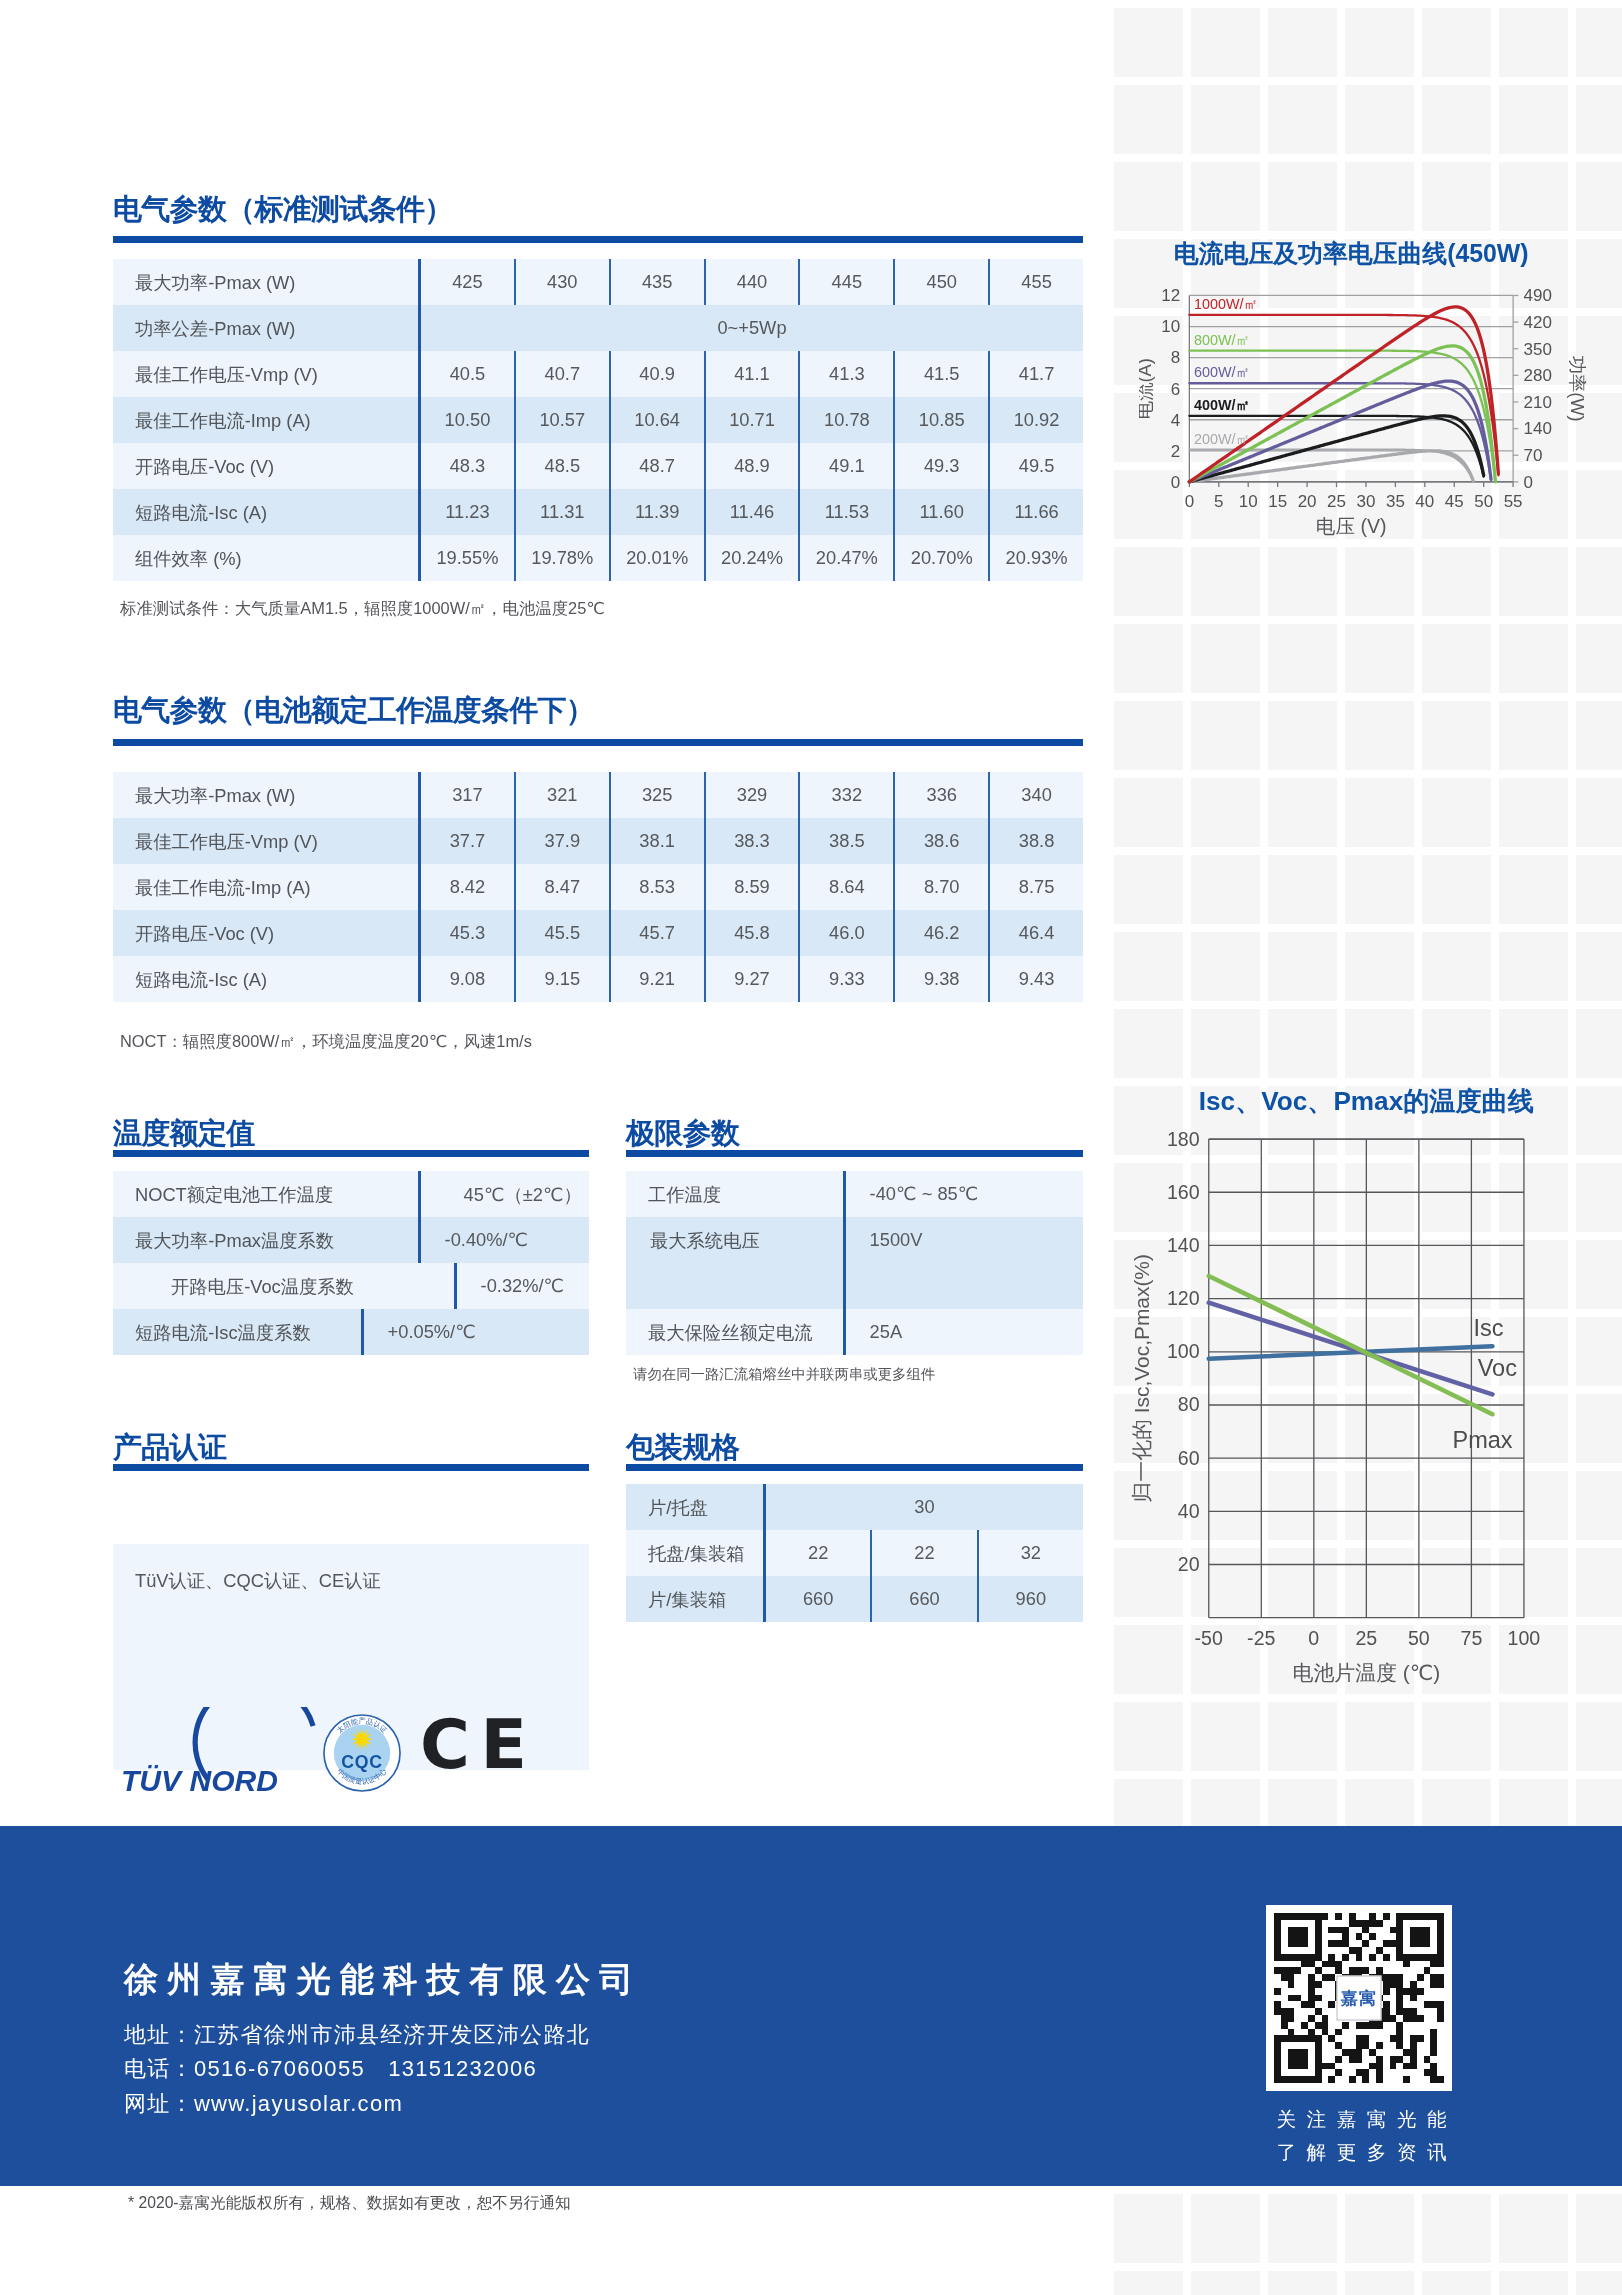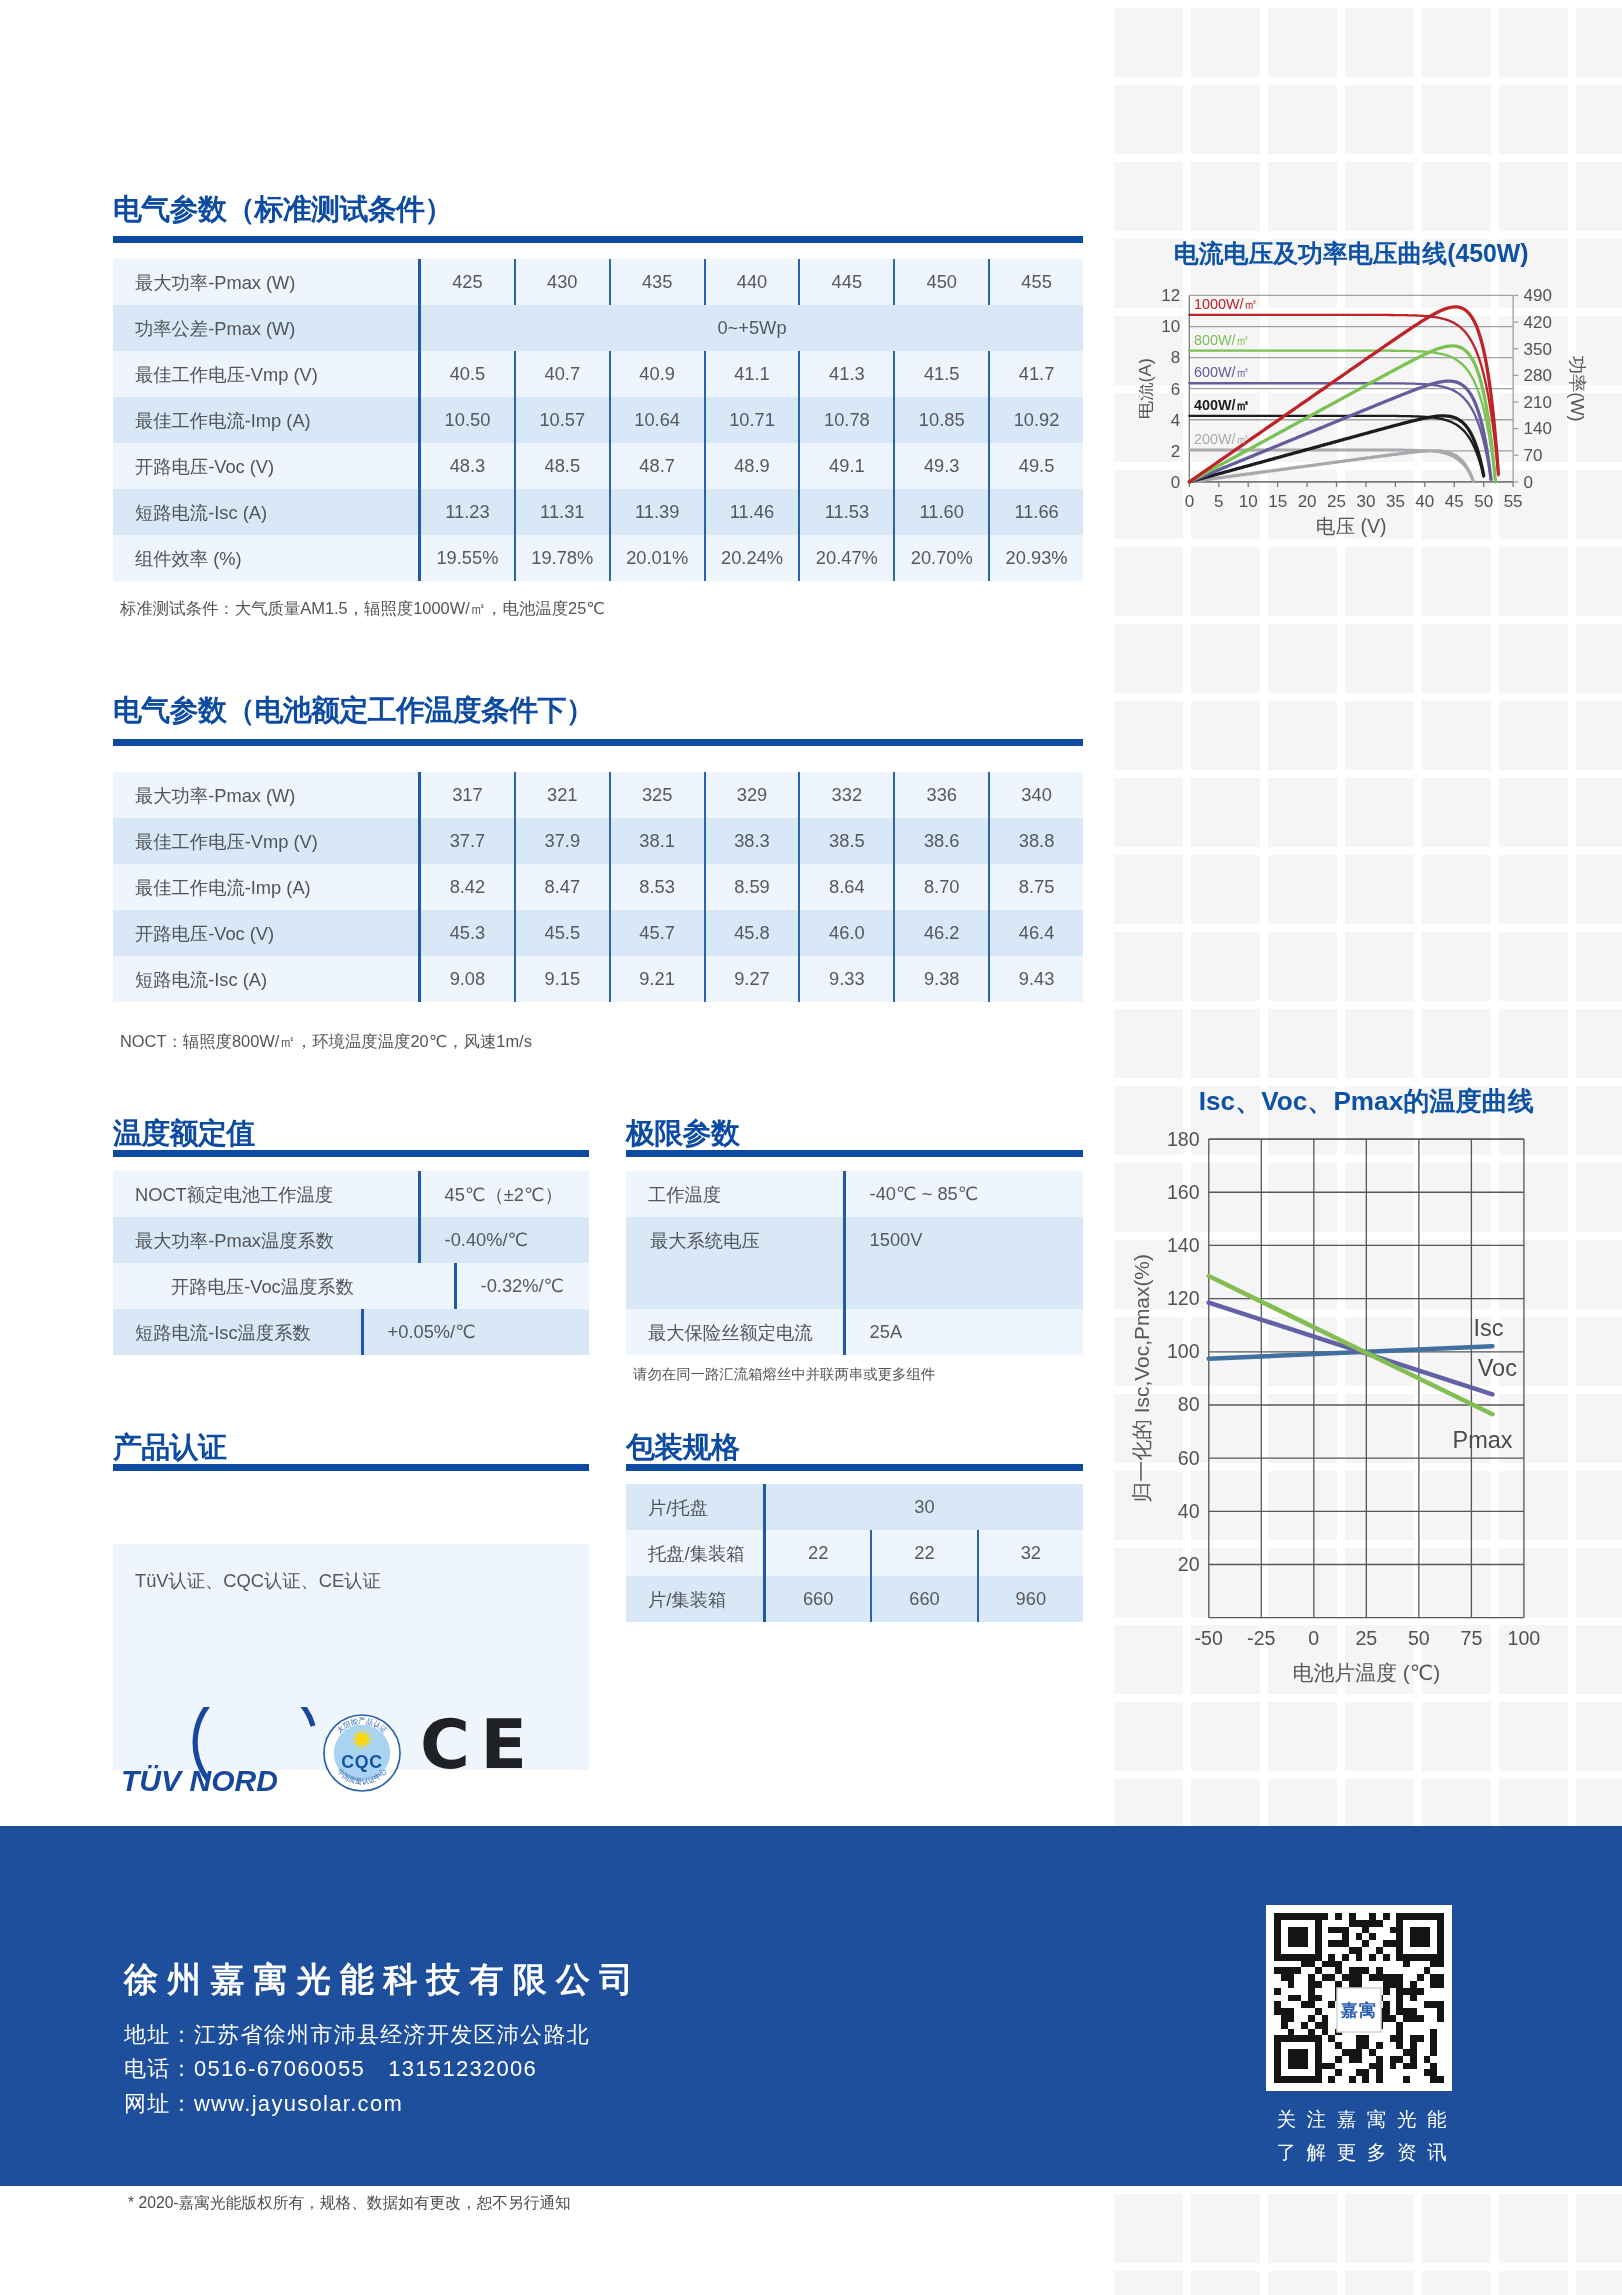--- a/index.html
+++ b/index.html
@@ -31,21 +31,21 @@
   .hdr{font-size:17px;}
   .certpanel{position:absolute;background:#eef5fc;box-sizing:border-box;padding:23.6px 0 0 22px;font-size:18.3px;color:#54565a;}
   .footer{position:absolute;left:0;top:1826px;width:1623px;height:360px;background:#1d4f9c;color:#ffffff;}
   .f-company{position:absolute;left:124px;top:131px;font-size:34px;font-weight:700;letter-spacing:9.2px;white-space:nowrap;}
   .f-line{position:absolute;left:124px;font-size:22px;letter-spacing:1.3px;white-space:nowrap;}
   .qrcard{position:absolute;left:1266px;top:79px;width:186px;height:186px;background:#ffffff;box-sizing:border-box;padding:7.9px;}
   .qrgrid{display:grid;width:100%;height:100%;grid-template-columns:repeat(25,1fr);grid-template-rows:repeat(25,1fr);}
   .qrgrid .bk{background:#141414;}
   .qrlabel{position:absolute;left:50%;top:50%;transform:translate(-50%,-50%);width:43px;height:43px;background:#ffffff;
            border:1.3px solid #b6bcc4;display:flex;align-items:center;justify-content:center;
-           font-size:17px;font-weight:700;color:#2a5cae;letter-spacing:1.3px;margin-top:12px;}
+           font-size:17px;font-weight:700;color:#2a5cae;letter-spacing:1.3px;}
   .qrcap{position:absolute;left:1266px;width:186px;text-align:center;font-size:19.6px;color:#ffffff;
          letter-spacing:10.5px;padding-left:10.5px;box-sizing:border-box;white-space:nowrap;}
   .copyright{position:absolute;left:128px;top:2193px;font-size:15.7px;color:#4c4e52;white-space:nowrap;}
   .tuvtext{font-style:italic;font-weight:700;fill:#17489e;}
   .ce{position:absolute;left:420px;top:1705px;font-size:68px;font-weight:700;color:#202124;letter-spacing:10.5px;
       font-family:"DejaVu Sans","Liberation Sans",sans-serif;}
   svg{font-family:"Liberation Sans","DejaVu Sans",sans-serif;}
 </style>
 </head>
 <body>
@@ -179,21 +179,21 @@
   </div>
 <div class="note" style="left:120px;top:1031px">NOCT：辐照度800W/㎡，环境温度温度20℃，风速1m/s</div>
 
 <h2 class="sec" style="left:113px;top:1114px">温度额定值</h2>
 <h2 class="sec" style="left:626px;top:1114px">极限参数</h2>
 <div class="bar" style="left:113px;top:1150px;width:476px"></div>
 <div class="bar" style="left:626px;top:1150px;width:457px"></div>
 <div id="temp-table" class="tbl" style="left:113px;top:1171px;width:476px">
     <div class="row rl">
       <div class="lbl" style="width: 308px;">NOCT额定电池工作温度</div>
-      <div class="val" style="justify-content: flex-start; padding-left: 23.6px;">45℃（±2℃）</div>
+      <div class="val" style="justify-content: flex-start; padding-left: 23.6px; margin-left: 19px;">45℃（±2℃）</div>
     </div>
     <div class="row rd">
       <div class="lbl" style="width: 308px;">最大功率-Pmax温度系数</div>
       <div class="val" style="justify-content: flex-start; padding-left: 23.6px;">-0.40%/℃</div>
     </div>
     <div class="row rl">
       <div class="lbl" style="width: 308px; margin-left: 36px;">开路电压-Voc温度系数</div>
       <div class="val" style="justify-content: flex-start; padding-left: 23.6px;">-0.32%/℃</div>
     </div>
     <div class="row rd">

